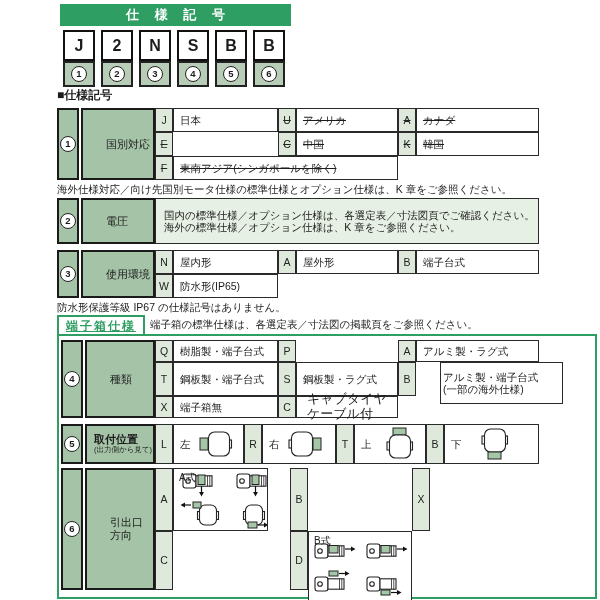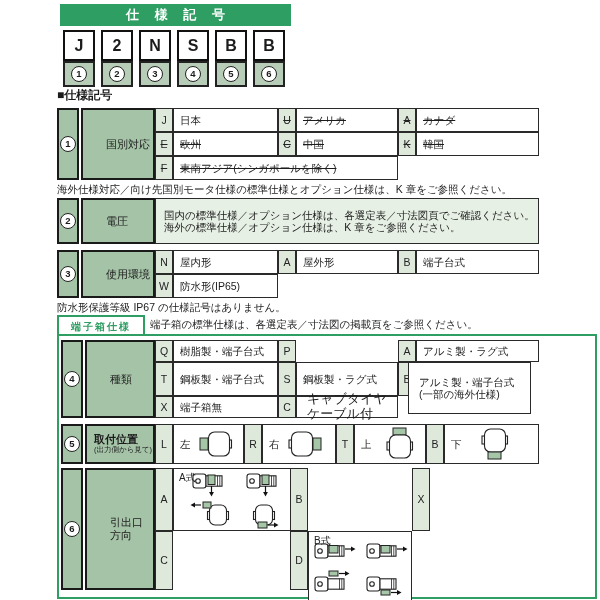--- a/index.html
+++ b/index.html
@@ -18,22 +18,22 @@
   .note{position:absolute;font-size:10.5px;color:#1c1c1c;white-space:nowrap;}
   .spec-title{position:absolute;left:60px;top:4px;width:231px;height:22px;background:#2f9e63;
         color:#fff;font-weight:bold;font-size:13px;display:flex;align-items:center;
         justify-content:center;letter-spacing:6px;text-indent:6px;}
   .codebox{position:absolute;top:30px;width:28px;height:27px;border:2px solid #111;background:#fff;
         font-weight:bold;font-size:16px;display:flex;align-items:center;justify-content:center;}
   .posbox{position:absolute;top:61px;width:28px;height:22px;border:2px solid #222;background:#b7cdb7;
         display:flex;align-items:center;justify-content:center;}
   .sectlabel{position:absolute;left:57px;top:87px;font-size:12px;font-weight:bold;}
   .tbtitle{position:absolute;left:57px;top:315px;width:84px;height:19px;border:2px solid #2f9e63;
-        color:#2f9e63;font-weight:bold;font-size:10px;letter-spacing:2px;background:#fff;
-        display:flex;align-items:center;justify-content:center;}
+        color:#2f9e63;font-weight:bold;font-size:12px;letter-spacing:2px;background:#fff;
+        display:flex;align-items:center;justify-content:center;text-decoration:underline;}
   .frame{position:absolute;left:57px;top:334px;width:536px;height:261px;border:2px solid #2f9e63;background:#fff;}
   .twoline{flex-direction:column;align-items:flex-start;justify-content:center;}
   .sub{font-size:7.5px;}
   .tight{font-size:13px;padding-left:10px;}
   .dcell{position:relative;justify-content:center;}
   .dlabel{position:absolute;top:3px;left:5px;font-size:10px;color:#222;}
   .xflex{justify-content:center;gap:6px;}
   svg .w{fill:#fff;stroke:#222;stroke-width:1.1;}
   svg .gb{fill:#a6c6a8;stroke:#222;stroke-width:1;}
   svg .ln{stroke:#222;stroke-width:0.8;}
@@ -110,21 +110,20 @@
       <span class="circ">1</span>
     </div>
   <div class="cell sage labelcell" style="left:81px;top:108px;width:74px;height:72px">国別対応</div>
   <div class="cell lt" style="left:155px;top:108px;width:18px;height:24px">J</div>
   <div class="cell vl" style="left:173px;top:108px;width:105px;height:24px">日本</div>
   <div class="cell lt struck" style="left:278px;top:108px;width:18px;height:24px">U</div>
   <div class="cell vl struck" style="left:296px;top:108px;width:102px;height:24px">アメリカ</div>
   <div class="cell lt struck" style="left:398px;top:108px;width:18px;height:24px">A</div>
   <div class="cell vl struck" style="left:416px;top:108px;width:123px;height:24px">カナダ</div>
   <div class="cell lt struck" style="left:155px;top:132px;width:18px;height:24px">E</div>
-  <div class="cell vl struck" style="left:173px;top:132px;width:105px;height:24px">欧州</div>
   <div class="cell lt struck" style="left:278px;top:132px;width:18px;height:24px">C</div>
   <div class="cell vl struck" style="left:296px;top:132px;width:102px;height:24px">中国</div>
   <div class="cell lt struck" style="left:398px;top:132px;width:18px;height:24px">K</div>
   <div class="cell vl struck" style="left:416px;top:132px;width:123px;height:24px">韓国</div>
   <div class="cell lt struck" style="left:155px;top:156px;width:18px;height:24px">F</div>
   <div class="cell vl struck" style="left:173px;top:156px;width:225px;height:24px">東南アジア(シンガポールを除く)</div>
   <div class="note" style="left:57px;top:183px">海外仕様対応／向け先国別モータ仕様の標準仕様とオプション仕様は、K 章をご参照ください。</div>
 
   <div class="cell sage numcell" style="left:57px;top:198px;width:22px;height:46px">
       <span class="circ">2</span>
@@ -160,21 +159,21 @@
   <div class="cell lt" style="left:155px;top:340px;width:18px;height:22px">Q</div>
   <div class="cell vl" style="left:173px;top:340px;width:105px;height:22px">樹脂製・端子台式</div>
   <div class="cell lt" style="left:278px;top:340px;width:18px;height:22px">P</div>
   <div class="cell lt" style="left:398px;top:340px;width:18px;height:22px">A</div>
   <div class="cell vl" style="left:416px;top:340px;width:123px;height:22px">アルミ製・ラグ式</div>
   <div class="cell lt" style="left:155px;top:362px;width:18px;height:34px">T</div>
   <div class="cell vl" style="left:173px;top:362px;width:105px;height:34px">鋼板製・端子台式</div>
   <div class="cell lt" style="left:278px;top:362px;width:18px;height:34px">S</div>
   <div class="cell vl" style="left:296px;top:362px;width:102px;height:34px">鋼板製・ラグ式</div>
   <div class="cell lt" style="left:398px;top:362px;width:18px;height:34px">B</div>
-  <div class="cell vl twoline" style="left:408px;top:362px;width:123px;height:52px;padding-left:10px">
+  <div class="cell vl twoline" style="left:440px;top:362px;width:123px;height:42px;padding-left:2px">
     <span>アルミ製・端子台式</span>
     <span>(一部の海外仕様)</span>
   </div>
   <div class="cell lt" style="left:155px;top:396px;width:18px;height:22px">X</div>
   <div class="cell vl" style="left:173px;top:396px;width:105px;height:22px">端子箱無</div>
   <div class="cell lt" style="left:278px;top:396px;width:18px;height:22px">C</div>
   <div class="cell vl tight" style="left:296px;top:396px;width:102px;height:22px">キャブタイヤケーブル付</div>
 
   <div class="cell sage numcell" style="left:61px;top:424px;width:22px;height:40px">
       <span class="circ">5</span>
@@ -223,21 +222,21 @@
       <rect class="gb" x="14" y="25" width="13" height="7"></rect>
     </svg>
   </div>
 
   <div class="cell sage numcell" style="left:61px;top:468px;width:22px;height:122px">
       <span class="circ">6</span>
     </div>
   <div class="cell sage labelcell" style="left:85px;top:468px;width:70px;height:122px">引出口方向</div>
 
   <div class="cell lt" style="left:155px;top:468px;width:18px;height:63px">A</div>
-  <div class="cell dcell" style="left:173px;top:468px;width:133px;height:63px">
+  <div class="cell dcell" style="left:173px;top:468px;width:95px;height:63px">
     <span class="dlabel">A式</span>
     <svg width="112" height="58">
       <use href="#ms" x="8" y="2"></use>
         <rect class="gb" x="24" y="4" width="7" height="9.5"></rect>
         <use href="#ad" x="27.5" y="15"></use>
       <use href="#ms" x="62" y="2"></use>
         <rect class="gb" x="78" y="4" width="7" height="9.5"></rect>
         <use href="#ad" x="81.5" y="15"></use>
       <use href="#mf" x="22" y="33"></use>
         <rect class="gb" x="19" y="31" width="8" height="6"></rect>

